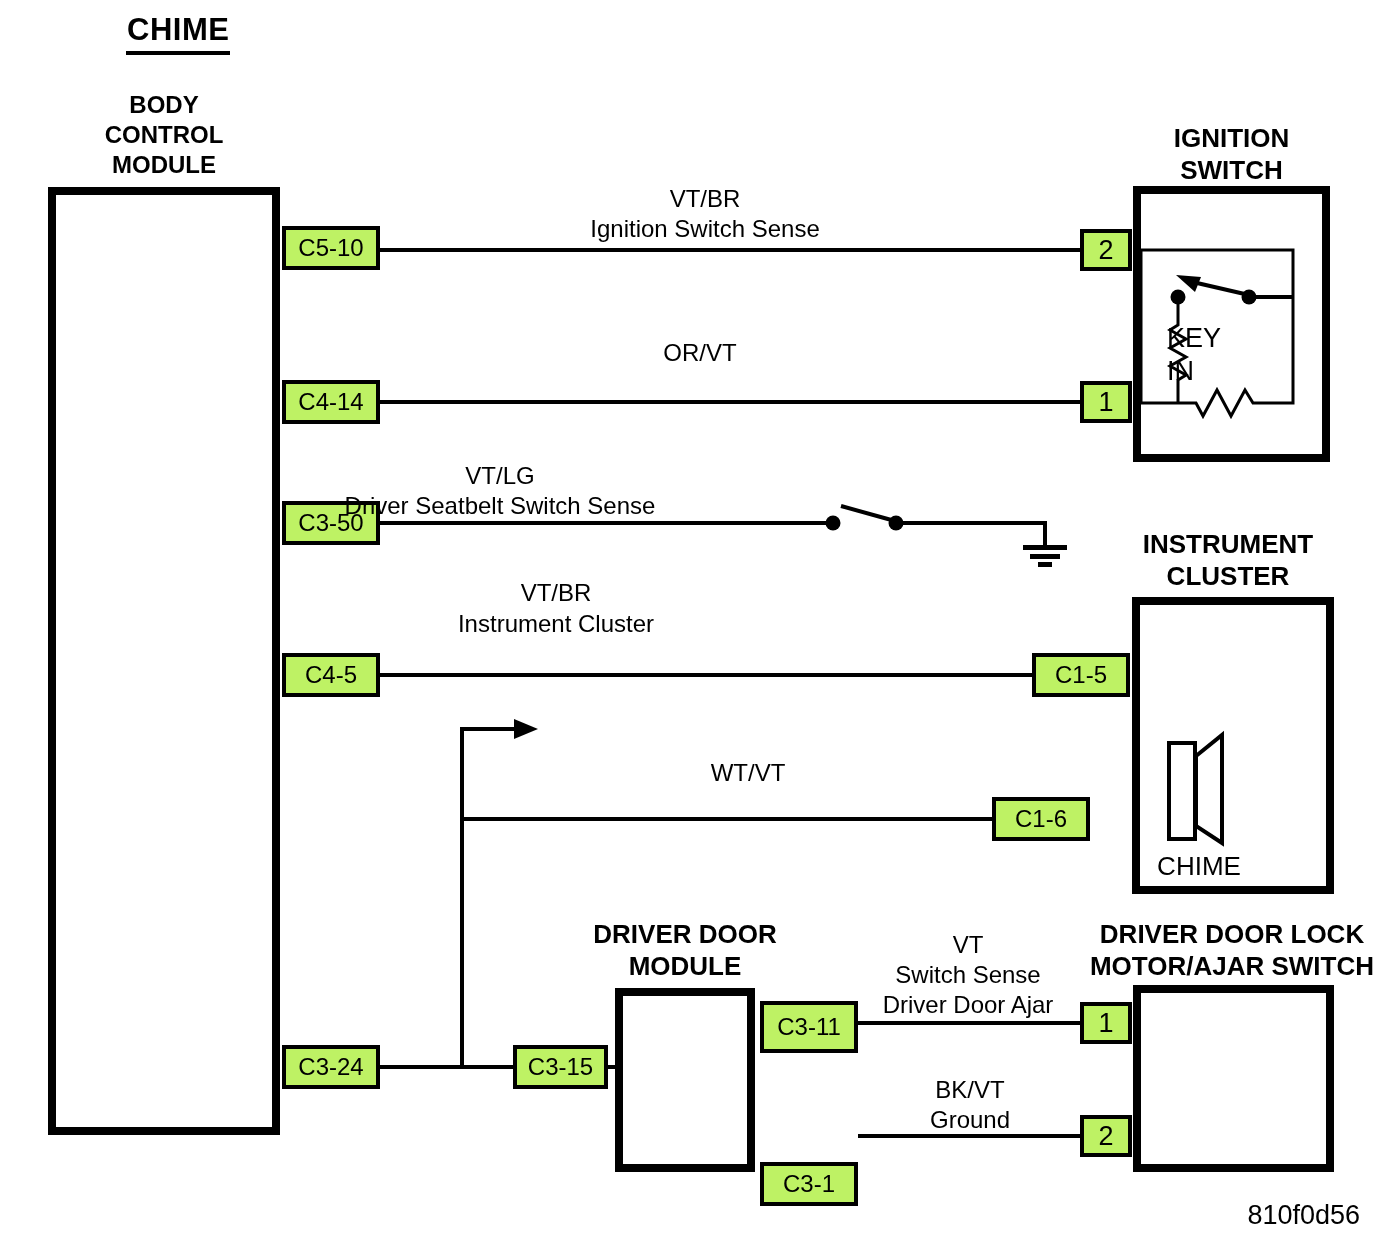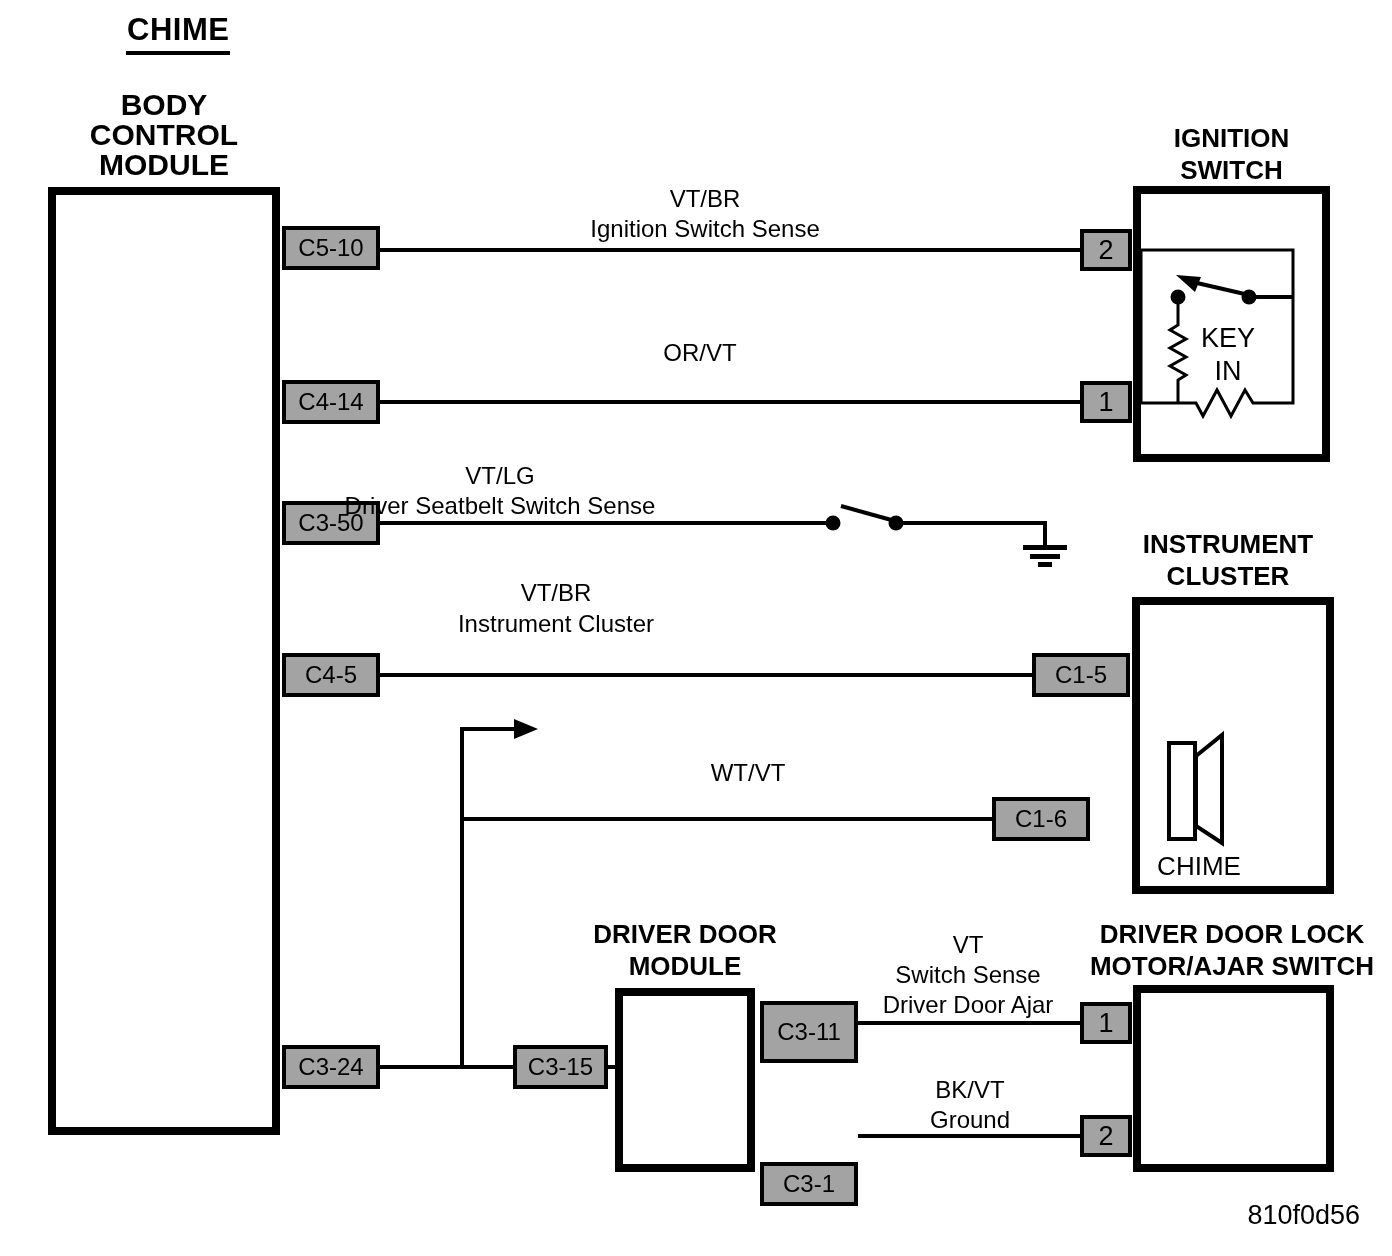--- a/index.html
+++ b/index.html
@@ -9,38 +9,38 @@
     height: 1256px;
     background: #ffffff;
     color: #000000;
     font-family: "Liberation Sans", "DejaVu Sans", sans-serif;
     overflow: hidden;
   }
   #wiring-svg { position: absolute; left: 0; top: 0; }
   .abs { position: absolute; box-sizing: border-box; }
   .modbox { border: 8px solid #000; background: transparent; }
   .conn {
-    border: 4px solid #000; background: #a3a3a3;
+    border: 4px solid #000; background: #bef264;
     display: flex; align-items: center; justify-content: center;
     font-size: 24px; line-height: 1;
   }
   .term { font-size: 27px; }
   .mtitle {
     font-weight: bold; font-size: 26px; line-height: 32px;
     text-align: center; white-space: nowrap;
   }
   .wlbl { font-size: 24px; line-height: 30px; text-align: center; }
-  .bcmlbl { font-weight: bold; font-size: 30px; line-height: 30px; text-align: center; }
+  .bcmlbl { font-weight: bold; font-size: 24px; line-height: 30px; text-align: center; }
   #title-chime {
     font-weight: bold; font-size: 31px; letter-spacing: 0.5px;
     border-bottom: 4px solid #000; padding: 0 1px 3px 1px; display: inline-block;
   }
   .nowrap { white-space: nowrap; }
   .figid { font-size: 27px; text-align: right; }
-  .keyin { font-size: 27px; line-height: 33px; text-align: center; }
+  .keyin { font-size: 27px; line-height: 33px; text-align: left; }
   .chimelbl { font-size: 26px; text-align: center; }
 </style>
 </head>
 <body>
 
 <div id="diagram">
 
   <svg id="wiring-svg" width="1392" height="1256" viewBox="0 0 1392 1256">
 
     <g stroke="#000" stroke-width="4" fill="none" shape-rendering="crispEdges">
@@ -123,21 +123,21 @@
   <div class="abs conn" style="left:1032px; top:653px; width:98px; height:44px;">C1-5</div>
   <div class="abs conn" style="left:992px; top:797px; width:98px; height:44px;">C1-6</div>
   <div class="abs chimelbl" style="left:1138px; top:851px; width:122px;">CHIME</div>
 
   <div class="abs mtitle" style="left:585px; top:918px; width:200px;">
     <div>DRIVER DOOR</div>
     <div>MODULE</div>
   </div>
   <div class="abs modbox" style="left:615px; top:988px; width:140px; height:184px;"></div>
   <div class="abs conn" style="left:513px; top:1045px; width:95px; height:44px;">C3-15</div>
-  <div class="abs conn" style="left:760px; top:1001px; width:98px; height:62px;">C3-11</div>
+  <div class="abs conn" style="left:760px; top:1001px; width:98px; height:52px;">C3-11</div>
   <div class="abs conn" style="left:760px; top:1162px; width:98px; height:44px;">C3-1</div>
 
   <div class="abs mtitle" style="left:1077px; top:918px; width:310px;">
     <div>DRIVER DOOR LOCK</div>
     <div>MOTOR/AJAR SWITCH</div>
   </div>
   <div class="abs modbox" style="left:1133px; top:985px; width:201px; height:187px;"></div>
   <div class="abs conn term" style="left:1080px; top:1002px; width:52px; height:42px;">1</div>
   <div class="abs conn term" style="left:1080px; top:1115px; width:52px; height:42px;">2</div>
 

